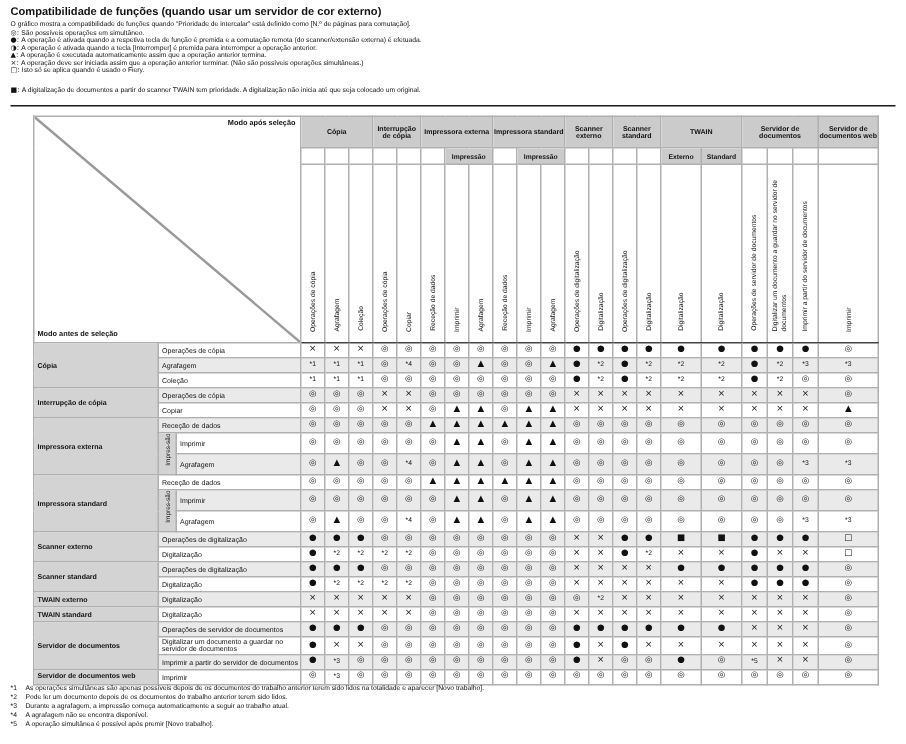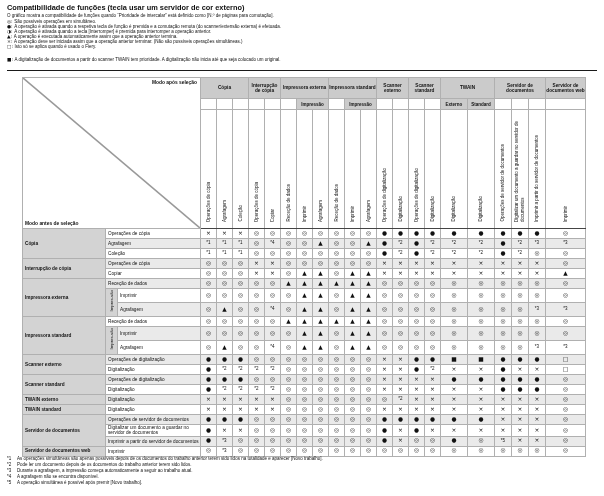--- a/index.html
+++ b/index.html
@@ -38,21 +38,21 @@
   .c-top{position:absolute;top:2px;right:3px;font-size:4.9px;font-weight:bold;}
   .c-bot{position:absolute;bottom:2px;left:2px;font-size:4.9px;font-weight:bold;}
   .footnotes{position:absolute;left:7px;top:456px;}
   .fn{font-size:4.5px;line-height:6px;white-space:nowrap;}
   .fn .fnref{display:inline-block;width:10px;}
 </style>
 </head>
 <body>
 
 <div class="page">
-  <div class="title">Compatibilidade de funções (tecla usar um servidor de cor externo)</div>
+  <div class="title">Compatibilidade de funções (quando usar um servidor de cor externo)</div>
   <div class="intro">O gráfico mostra a compatibilidade de funções quando “Prioridade de intercalar” está definido como [N.º de páginas para comutação].</div>
 
   <div class="legend">
     <div class="lg-line"><span class="lg-sym">◎</span><span>São possíveis operações em simultâneo.</span></div>
     <div class="lg-line"><span class="lg-sym">●</span><span>A operação é ativada quando a respetiva tecla de função é premida e a comutação remota (do scanner/extensão externa) é efetuada.</span></div>
     <div class="lg-line"><span class="lg-sym">◑</span><span>A operação é ativada quando a tecla [Interromper] é premida para interromper a operação anterior.</span></div>
     <div class="lg-line"><span class="lg-sym">▲</span><span>A operação é executada automaticamente assim que a operação anterior termina.</span></div>
     <div class="lg-line"><span class="lg-sym">×</span><span>A operação deve ser iniciada assim que a operação anterior terminar. (Não são possíveis operações simultâneas.)</span></div>
     <div class="lg-line"><span class="lg-sym">□</span><span>Isto só se aplica quando é usado o Fiery.</span></div>
     <div class="lg-line gap"><span class="lg-sym">■</span><span>A digitalização de documentos a partir do scanner TWAIN tem prioridade. A digitalização não inicia até que seja colocado um original.</span></div>

